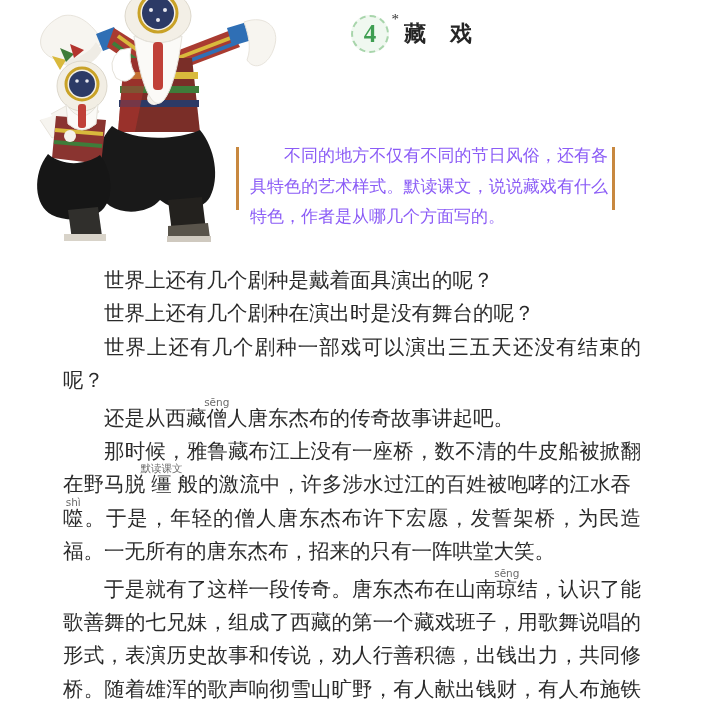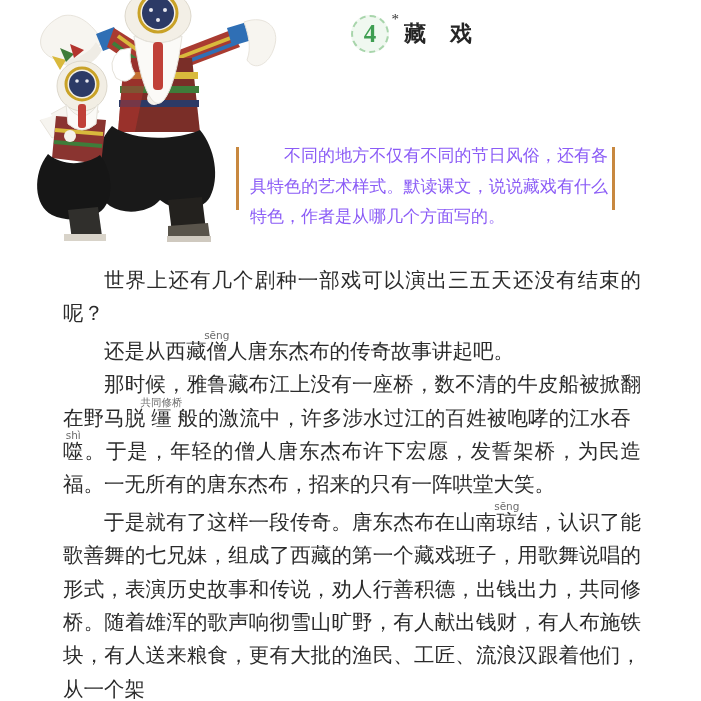--- a/index.html
+++ b/index.html
@@ -127,17 +127,19 @@
     <span class="asterisk">*</span>
   </div>
   <div class="title-text">藏　戏</div>
 </div>
 
 <div class="intro-rule left"></div>
 <div class="intro-rule right"></div>
 <p class="intro-text">不同的地方不仅有不同的节日风俗，还有各具特色的艺术样式。默读课文，说说藏戏有什么特色，作者是从哪几个方面写的。</p>
 
 <div class="body-text">
+    <p>世界上还有几个剧种是戴着面具演出的呢？</p>
+    <p>世界上还有几个剧种在演出时是没有舞台的呢？</p>
     <p>世界上还有几个剧种一部戏可以演出三五天还没有结束的呢？</p>
     <p>还是从西藏<ruby>僧<rt>sēng</rt></ruby>人唐东杰布的传奇故事讲起吧。</p>
-    <p>那时候，雅鲁藏布江上没有一座桥，数不清的牛皮船被掀翻在野马脱<ruby>缰<rt>共同修桥</rt></ruby>般的激流中，许多涉水过江的百姓被咆哮的江水吞<ruby>噬<rt>shì</rt></ruby>。于是，年轻的僧人唐东杰布许下宏愿，发誓架桥，为民造福。一无所有的唐东杰布，招来的只有一阵哄堂大笑。</p>
+    <p>那时候，雅鲁藏布江上没有一座桥，数不清的牛皮船被掀翻在野马脱<ruby>缰<rt>默读课文</rt></ruby>般的激流中，许多涉水过江的百姓被咆哮的江水吞<ruby>噬<rt>shì</rt></ruby>。于是，年轻的僧人唐东杰布许下宏愿，发誓架桥，为民造福。一无所有的唐东杰布，招来的只有一阵哄堂大笑。</p>
     <p>于是就有了这样一段传奇。唐东杰布在山南<ruby>琼<rt>sēng</rt></ruby>结，认识了能歌善舞的七兄妹，组成了西藏的第一个藏戏班子，用歌舞说唱的形式，表演历史故事和传说，劝人行善积德，出钱出力，共同修桥。随着雄浑的歌声响彻雪山旷野，有人献出钱财，有人布施铁块，有人送来粮食，更有大批的渔民、工匠、流浪汉跟着他们，从一个架</p>
   </div>
 
 </body></html>

